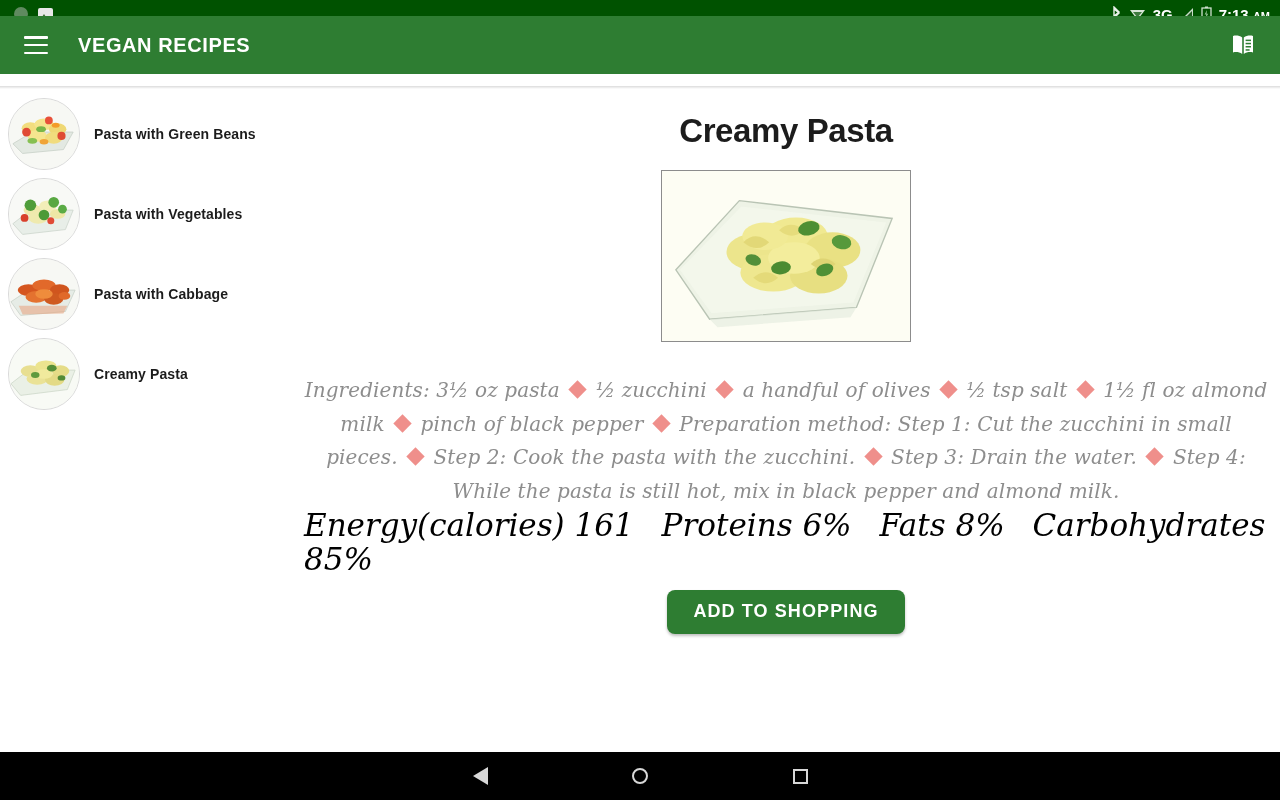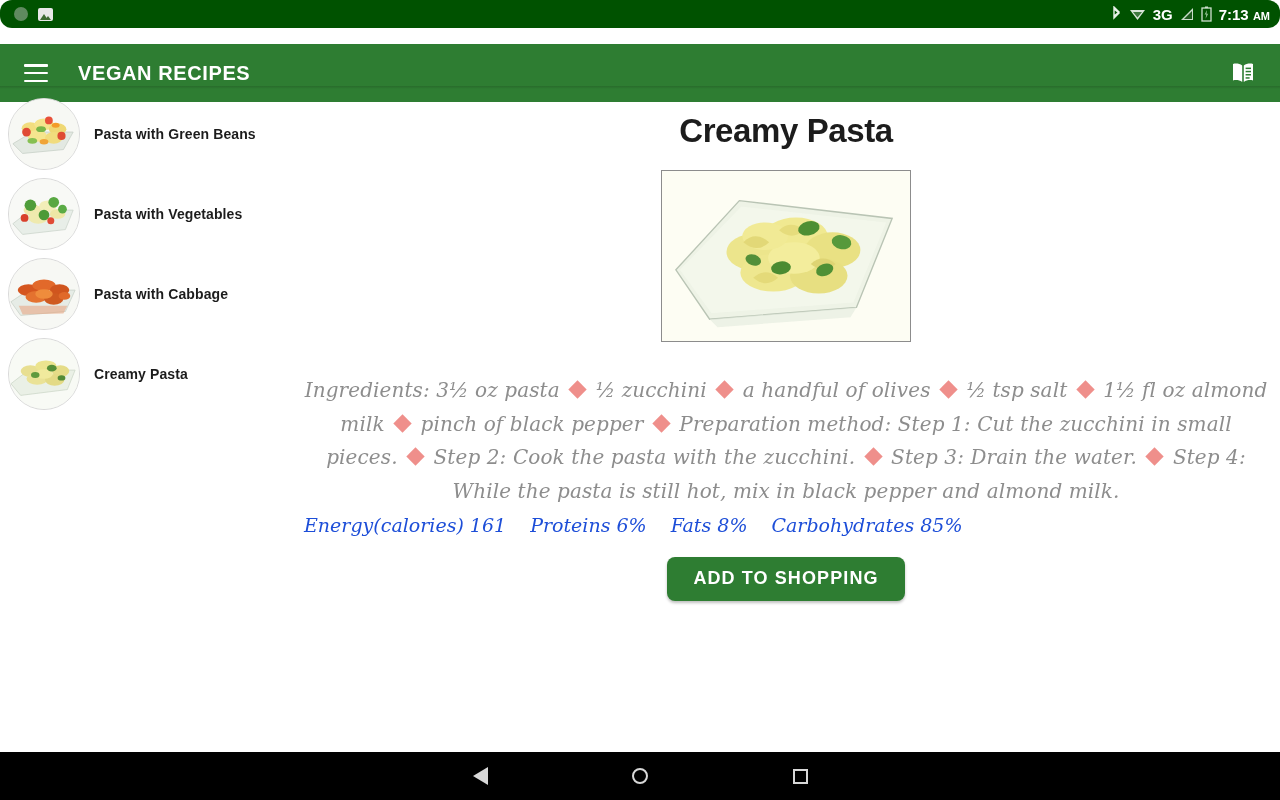--- a/index.html
+++ b/index.html
@@ -8,21 +8,21 @@
     background: #ffffff;
     font-family: "Liberation Sans", sans-serif;
     overflow: hidden;
   }
   .screen { position: relative; width: 1280px; height: 800px; background:#fff; }
 
   
   .statusbar {
     position:absolute; top:0; left:0; width:1280px; height:28px;
     background:#005200; display:flex; align-items:center;
-    padding: 0 10px 0 14px; color:#cfe0cf;border-radius:12px;
+    padding: 0 10px 0 14px; color:#cfe0cf;
   }
   .sb-left { display:flex; align-items:center; gap:10px; }
   .sb-right { margin-left:auto; display:flex; align-items:center; gap:7px; }
   .sb-dot { width:14px; height:14px; border-radius:50%; background:#5f8a5f; display:block; }
   .sb-img {
     width:15px; height:13px; background:#e8e8e8; border-radius:2px;
     position:relative; overflow:hidden;
   }
   .sb-img:after{
     content:""; position:absolute; left:2px; bottom:1px;
@@ -34,21 +34,21 @@
     width:0;height:0;border-left:3px solid transparent;border-right:3px solid transparent;
     border-bottom:4px solid #3e6b33;
   }
   .sb-3g { color:#ffffff; font-size:15px; font-weight:bold; letter-spacing:0px; }
   .sb-time { color:#ffffff; font-size:15px; font-weight:bold; }
   .sb-time .ampm { font-size:11px; }
   svg.sbicon { display:block; }
 
   
   .appbar {
-    position:absolute; top:44px; left:0; width:1280px; height:58px;
+    position:absolute; top:16px; left:0; width:1280px; height:58px;
     background:#2e7d32; display:flex; align-items:center;
   }
   .hamburger {
     width:24px; height:18px; margin-left:24px; margin-right:30px;
     display:flex; flex-direction:column; justify-content:space-between; cursor:pointer;
   }
   .hamburger span { display:block; height:2.5px; background:#fff; border-radius:1px; }
   .app-title {
     color:#ffffff; font-size:20px; font-weight:bold;
     letter-spacing:0.6px; font-family:"Liberation Sans", sans-serif;
@@ -105,21 +105,21 @@
   }
   .dia {
     display:inline-block; width:13px; height:13px;
     background:#ef8f8b; transform:rotate(45deg);
     margin:0 5px; vertical-align:1px;
   }
   .nutrition {
     margin:1px 12px 0 12px;
     font-family:"DejaVu Serif", serif;
     font-style:italic;
-    font-size:19px; line-height:33.5px; color:#1d4ed8;
+    font-size:31px; line-height:33.5px; color:#000000;
   }
   .nutrition span { margin-right:18px; }
   .addbtn-row { display:flex; justify-content:center; margin-top:14px; }
   .addbtn {
     background:#2e7d32; color:#fff; border:none; border-radius:8px;
     padding:11px 26px 12px; font-size:18px; font-weight:bold;
     letter-spacing:1.1px; cursor:pointer;
     font-family:"Liberation Sans", sans-serif;
     box-shadow:0 2px 3px rgba(0,0,0,0.25);
   }

